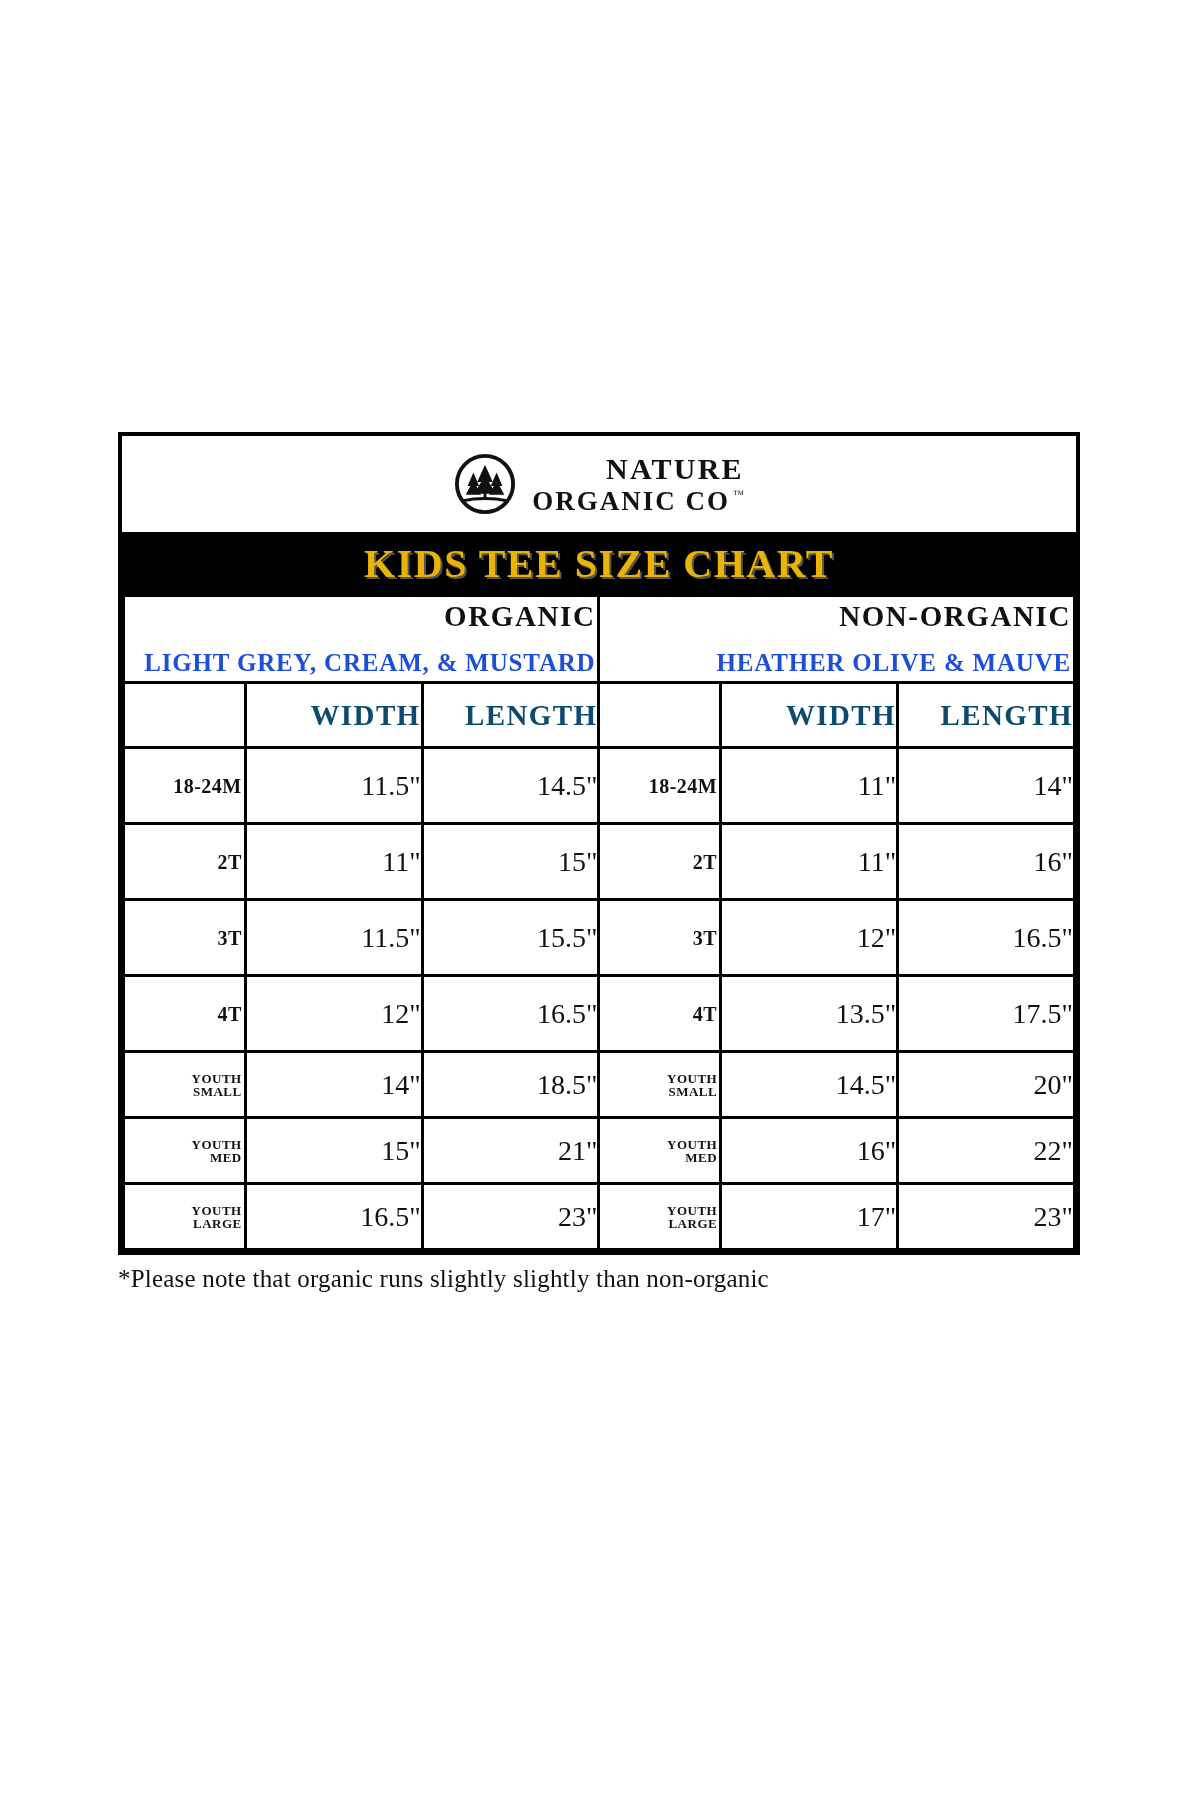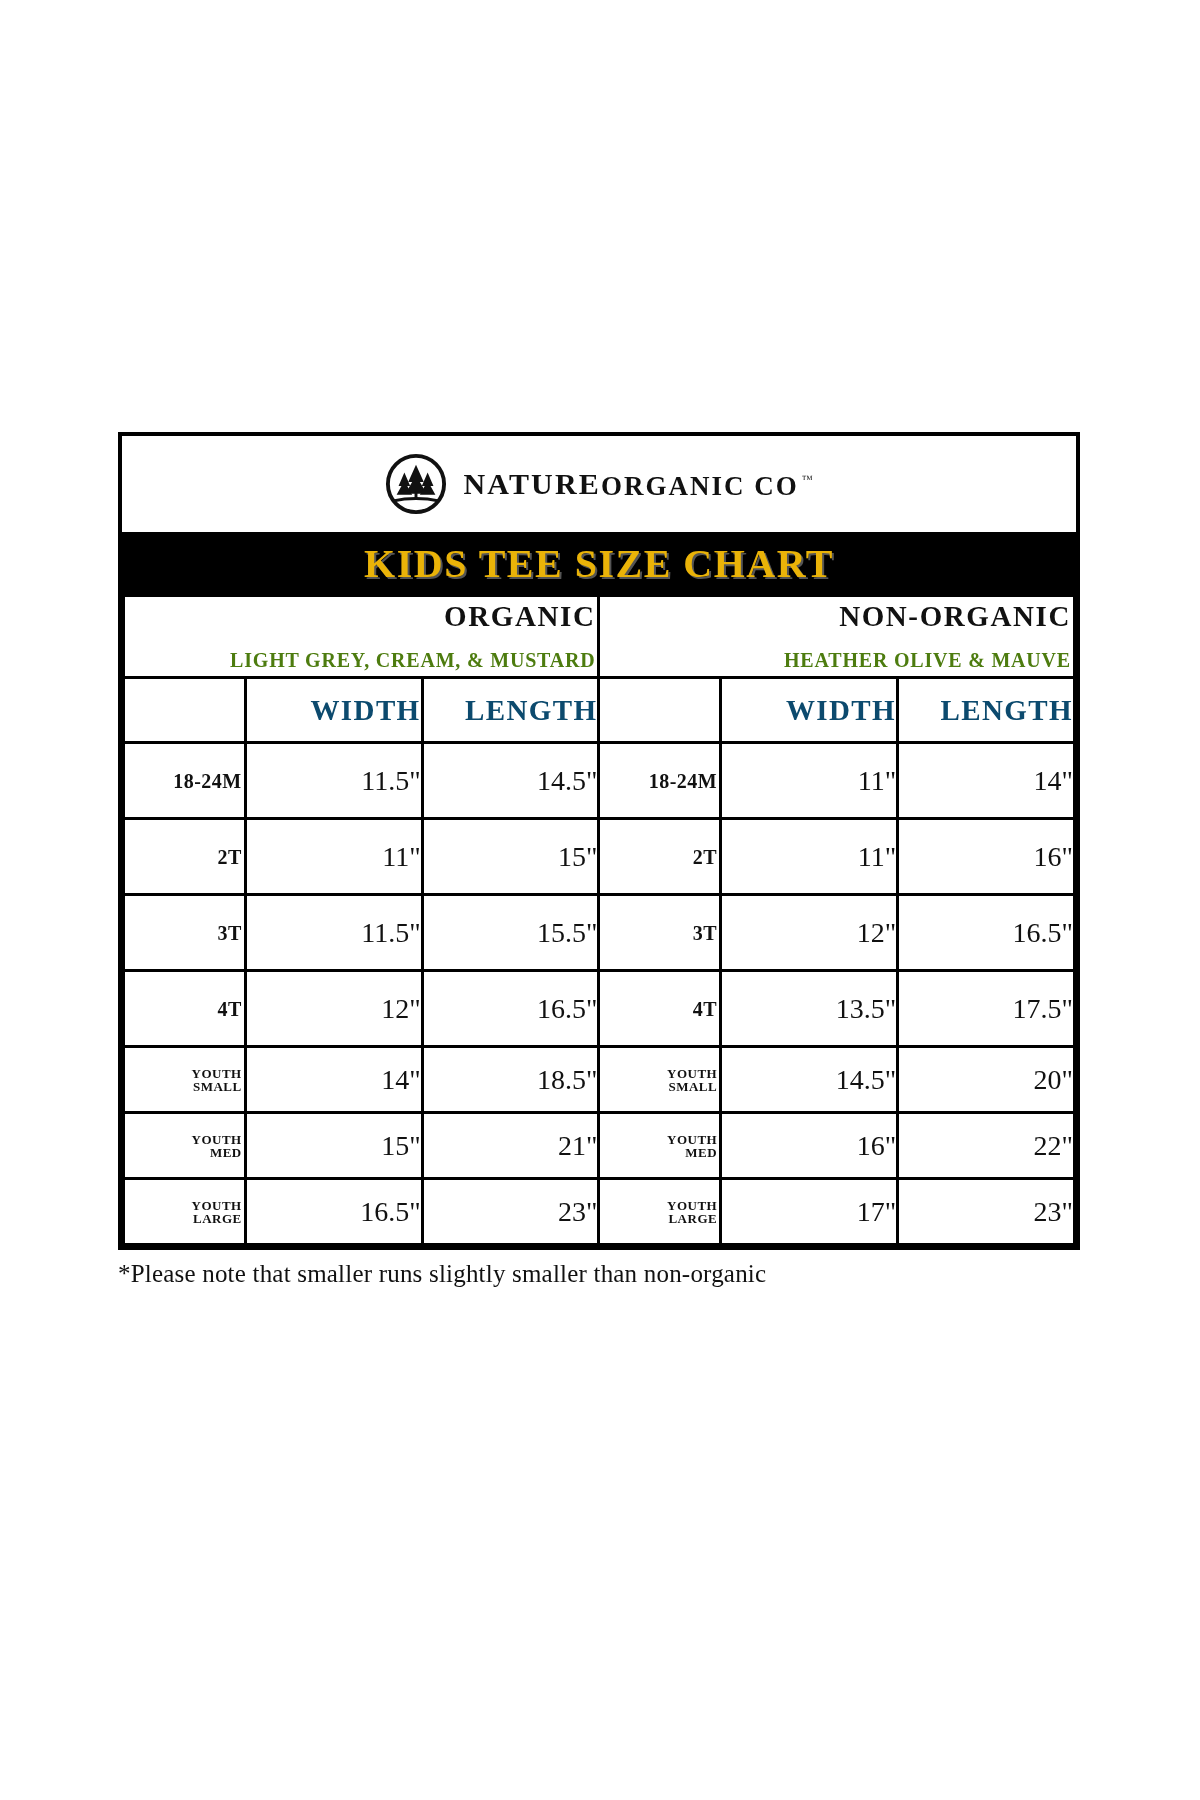--- a/index.html
+++ b/index.html
@@ -43,22 +43,22 @@
   }
 
   .brand-logo {
     width: 62px;
     height: 62px;
     flex: 0 0 auto;
   }
 
   .brand-text {
     display: flex;
-    flex-direction: row;
-    align-items: flex-start;
+    flex-direction: column;
+    align-items: flex-end;
     line-height: 1.0;
   }
 
   .brand-line1 {
     font-family: "Liberation Serif", serif;
     font-weight: bold;
     font-size: 30px;
     letter-spacing: 2.2px;
     color: #111111;
   }
@@ -128,23 +128,23 @@
     font-weight: bold;
     font-size: 29px;
     letter-spacing: 1.6px;
     color: #111111;
     line-height: 1.05;
   }
 
   .group-sub {
     font-family: "Liberation Serif", serif;
     font-weight: bold;
-    font-size: 20px;
+    font-size: 25px;
     letter-spacing: 0.8px;
-    color: #4d7c0f;
+    color: #1d4ed8;
     margin-top: 18px;
   }
 
   
   .colhead {
     height: 62px;
     font-family: "Liberation Serif", serif;
     font-weight: bold;
     font-size: 29px;
     letter-spacing: 1.4px;
@@ -321,16 +321,16 @@
             <td class="measure">23"</td>
             <td class="size-label two-line" style="white-space:pre-line;">YOUTH
 LARGE</td>
             <td class="measure">17"</td>
             <td class="measure">23"</td>
           </tr>
         </tbody>
       </table>
     </div>
 
-    <div class="footnote">*Please note that smaller runs slightly smaller than non-organic</div>
+    <div class="footnote">*Please note that organic runs slightly slightly than non-organic</div>
   </div>
 
 </div>
 
 </body></html>

